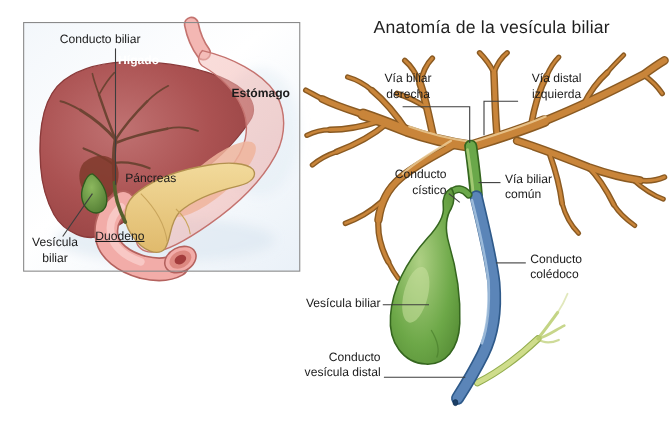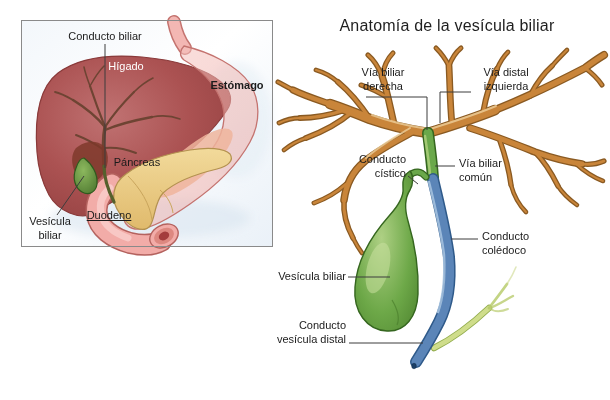--- a/index.html
+++ b/index.html
@@ -238,26 +238,26 @@
       <path d="M455,166 L435,166"></path>
       <path d="M478,239 L451,239"></path>
       <path d="M348,277 L390,277"></path>
       <path d="M349,343 L423,343"></path>
     </g>
   </g>
 </svg>
 
 <div class="lbl title c nw" style="left:447px;top:19px;">Anatomía de la vesícula biliar</div>
 
-<div class="lbl c nw" style="left:105px;top:30px;">Conducto biliar</div>
-<div class="lbl c nw white" style="left:126px;top:60px;">Hígado</div>
+<div class="lbl c nw" style="left:91px;top:30px;">Conducto biliar</div>
+<div class="lbl c nw white" style="left:126px;top:49px;font-weight:bold;">Hígado</div>
 <div class="lbl c nw" style="left:237px;top:79px;font-weight:bold;">Estómago</div>
 <div class="lbl c nw" style="left:137px;top:156px;">Páncreas</div>
 <div class="lbl c nw" style="left:109px;top:209px;text-decoration:underline;">Duodeno</div>
 <div class="lbl c" style="left:50px;top:215px;width:56px;">Vesícula biliar</div>
 
-<div class="lbl c" style="left:383px;top:66px;width:70px;">Vía biliar derecha</div>
+<div class="lbl c" style="left:371px;top:66px;width:70px;">Vía biliar derecha</div>
 <div class="lbl c" style="left:506px;top:66px;width:70px;">Vía distal izquierda</div>
 <div class="lbl r" style="left:336px;top:153px;width:70px;">Conducto cístico</div>
 <div class="lbl" style="left:459px;top:157px;width:64px;">Vía biliar común</div>
 <div class="lbl" style="left:482px;top:230px;width:70px;">Conducto colédoco</div>
 <div class="lbl r nw" style="left:262px;top:270px;width:84px;">Vesícula biliar</div>
 <div class="lbl r" style="left:276px;top:319px;width:70px;">Conducto vesícula distal</div>
 
 </body></html>

